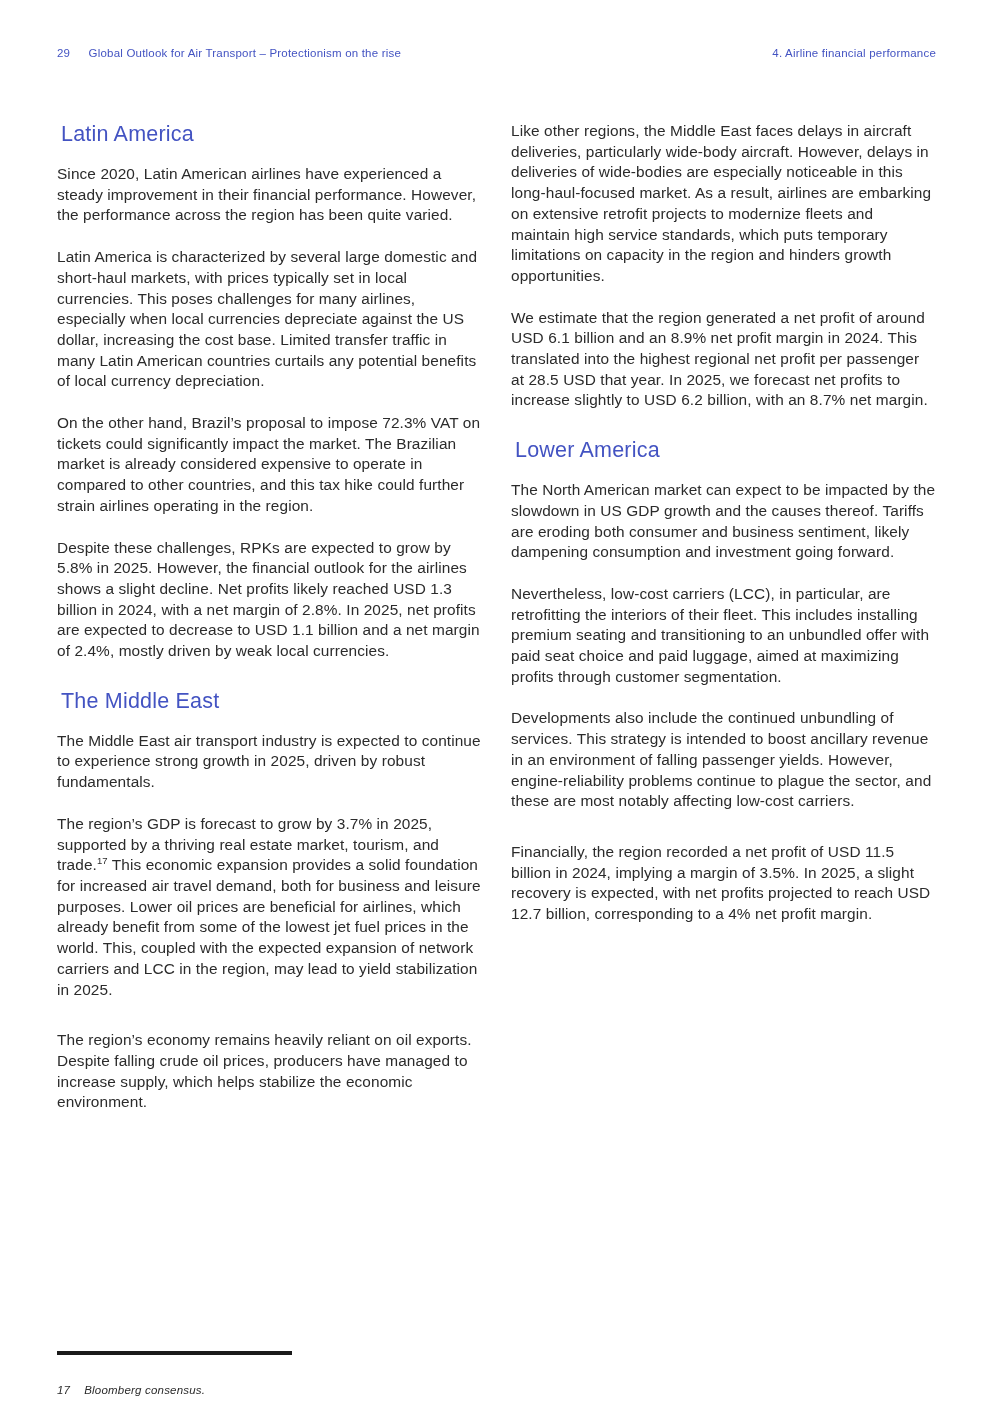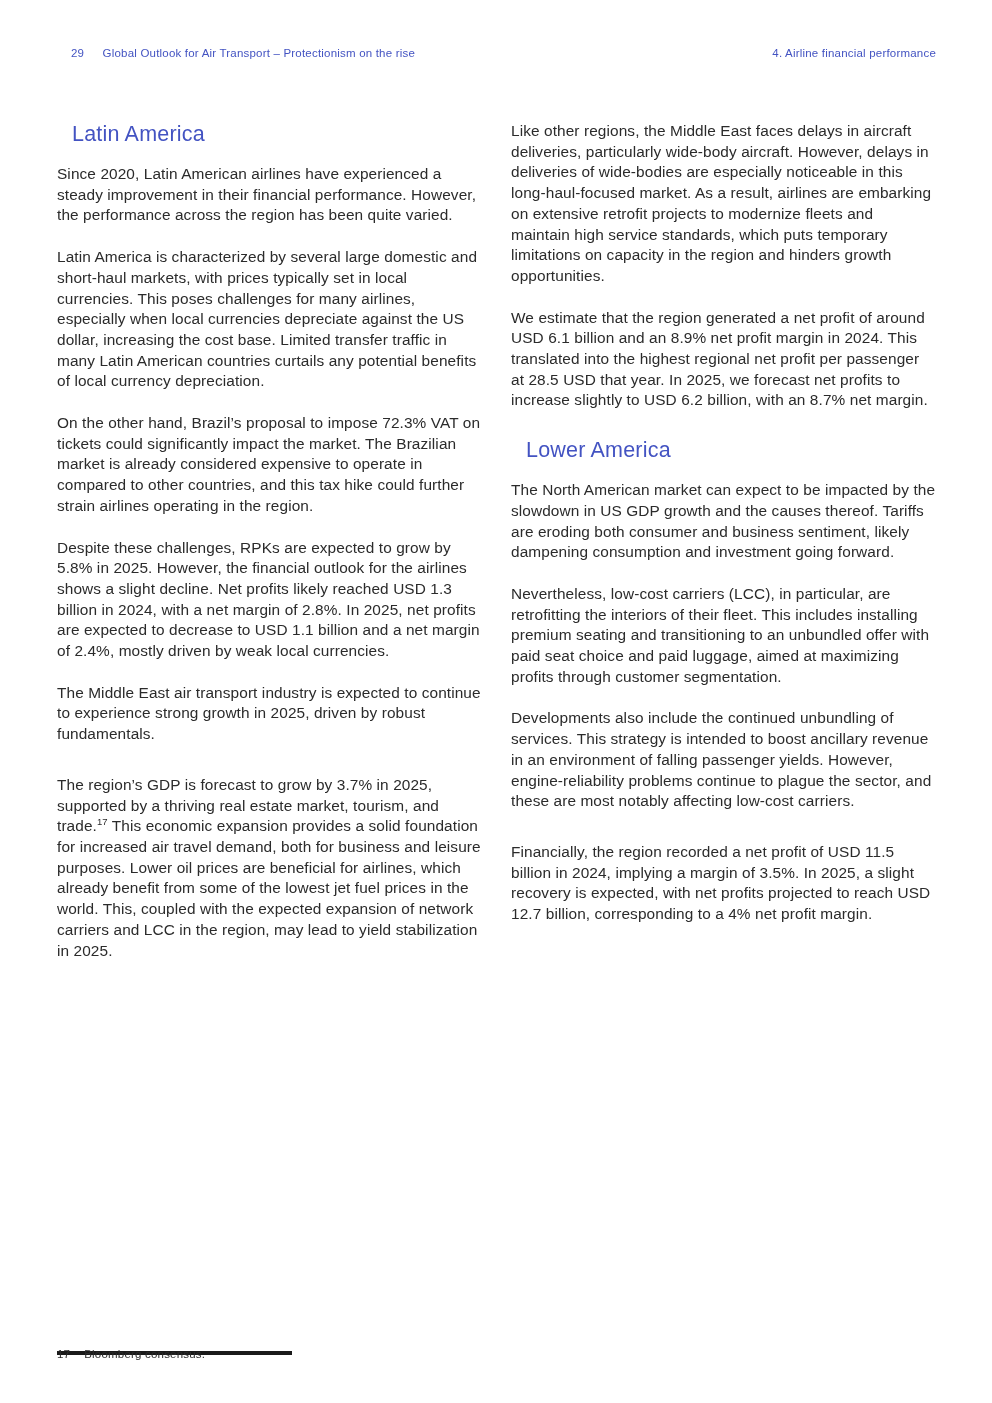--- a/index.html
+++ b/index.html
@@ -7,21 +7,21 @@
     position: relative;
     width: 992px;
     height: 1403px;
     background: #ffffff;
     font-family: "Liberation Sans", sans-serif;
     overflow: hidden;
   }
   .page-header {
     position: absolute;
     top: 47px;
-    left: 71px;
+    left: 57px;
     right: 56px;
     display: flex;
     justify-content: space-between;
     align-items: center;
     font-size: 11.5px;
     letter-spacing: 0.2px;
     color: #4353c2;
   }
   .page-header .page-num { margin-right: 15px; }
   .columns {
@@ -35,21 +35,21 @@
     width: 425px;
     font-size: 15.4px;
     line-height: 20.7px;
     color: #2b2b2b;
     letter-spacing: 0.1px;
   }
   .col h2 {
     font-size: 21.5px;
     font-weight: 400;
     color: #4353c2;
-    margin: 26px 0 17px 15px;
+    margin: 26px 0 17px 4px;
     line-height: 26px;
     letter-spacing: 0.2px;
   }
   .col h2:first-child { margin-top: 0; }
   .col p { margin: 0 0 21px 0; }
   .col p:last-child { margin-bottom: 0; margin-top: 30px; }
   sup.fn-ref {
     font-size: 9.5px;
     line-height: 0;
     vertical-align: super;
@@ -58,24 +58,25 @@
     position: absolute;
     left: 57px;
     top: 1351px;
     width: 235px;
     height: 4px;
     background: #1a1a1a;
   }
   .footnote {
     position: absolute;
     left: 57px;
-    top: 1348px;
+    top: 1384px;
     font-size: 11.5px;
     color: #2b2b2b;
     letter-spacing: 0.2px;
+    font-style: italic;
   }
   .footnote .fn-num { display: inline-block; margin-right: 14px; }
 </style>
 </head>
 <body>
 
 <div class="page">
 
   <header class="page-header">
     <div class="header-left">
@@ -89,22 +90,24 @@
 
   <main class="columns">
 
     <section class="col">
       <h2>Latin America</h2>
       <p>Since 2020, Latin American airlines have experienced a steady improvement in their financial performance. However, the performance across the region has been quite varied.</p>
       <p>Latin America is characterized by several large domestic and short-haul markets, with prices typically set in local currencies. This poses challenges for many airlines, especially when local currencies depreciate against the US dollar, increasing the cost base. Limited transfer traffic in many Latin American countries curtails any potential benefits of local currency depreciation.</p>
       <p>On the other hand, Brazil’s proposal to impose 72.3% VAT on tickets could significantly impact the market. The Brazilian market is already considered expensive to operate in compared to other countries, and this tax hike could further strain airlines operating in the region.</p>
       <p>Despite these challenges, RPKs are expected to grow by 5.8% in 2025. However, the financial outlook for the airlines shows a slight decline. Net profits likely reached USD 1.3 billion in 2024, with a net margin of 2.8%. In 2025, net profits are expected to decrease to USD 1.1 billion and a net margin of 2.4%, mostly driven by weak local currencies.</p>
 
+      <h2>The Middle East</h2>
       <p>The Middle East air transport industry is expected to continue to experience strong growth in 2025, driven by robust fundamentals.</p>
       <p><span>The region’s GDP is forecast to grow by 3.7% in 2025, supported by a thriving real estate market, tourism, and trade.</span><sup class="fn-ref">17</sup><span> This economic expansion provides a solid foundation for increased air travel demand, both for business and leisure purposes. Lower oil prices are beneficial for airlines, which already benefit from some of the lowest jet fuel prices in the world. This, coupled with the expected expansion of network carriers and LCC in the region, may lead to yield stabilization in 2025.</span></p>
+      <p>The region’s economy remains heavily reliant on oil exports. Despite falling crude oil prices, producers have managed to increase supply, which helps stabilize the economic environment.</p>
     </section>
 
     <section class="col">
       <p>Like other regions, the Middle East faces delays in aircraft deliveries, particularly wide-body aircraft. However, delays in deliveries of wide-bodies are especially noticeable in this long-haul-focused market. As a result, airlines are embarking on extensive retrofit projects to modernize fleets and maintain high service standards, which puts temporary limitations on capacity in the region and hinders growth opportunities.</p>
       <p>We estimate that the region generated a net profit of around USD 6.1 billion and an 8.9% net profit margin in 2024. This translated into the highest regional net profit per passenger at 28.5 USD that year. In 2025, we forecast net profits to increase slightly to USD 6.2 billion, with an 8.7% net margin.</p>
 
       <h2>Lower America</h2>
       <p>The North American market can expect to be impacted by the slowdown in US GDP growth and the causes thereof. Tariffs are eroding both consumer and business sentiment, likely dampening consumption and investment going forward.</p>
       <p>Nevertheless, low-cost carriers (LCC), in particular, are retrofitting the interiors of their fleet. This includes installing premium seating and transitioning to an unbundled offer with paid seat choice and paid luggage, aimed at maximizing profits through customer segmentation.</p>
       <p>Developments also include the continued unbundling of services. This strategy is intended to boost ancillary revenue in an environment of falling passenger yields. However, engine-reliability problems continue to plague the sector, and these are most notably affecting low-cost carriers.</p>

